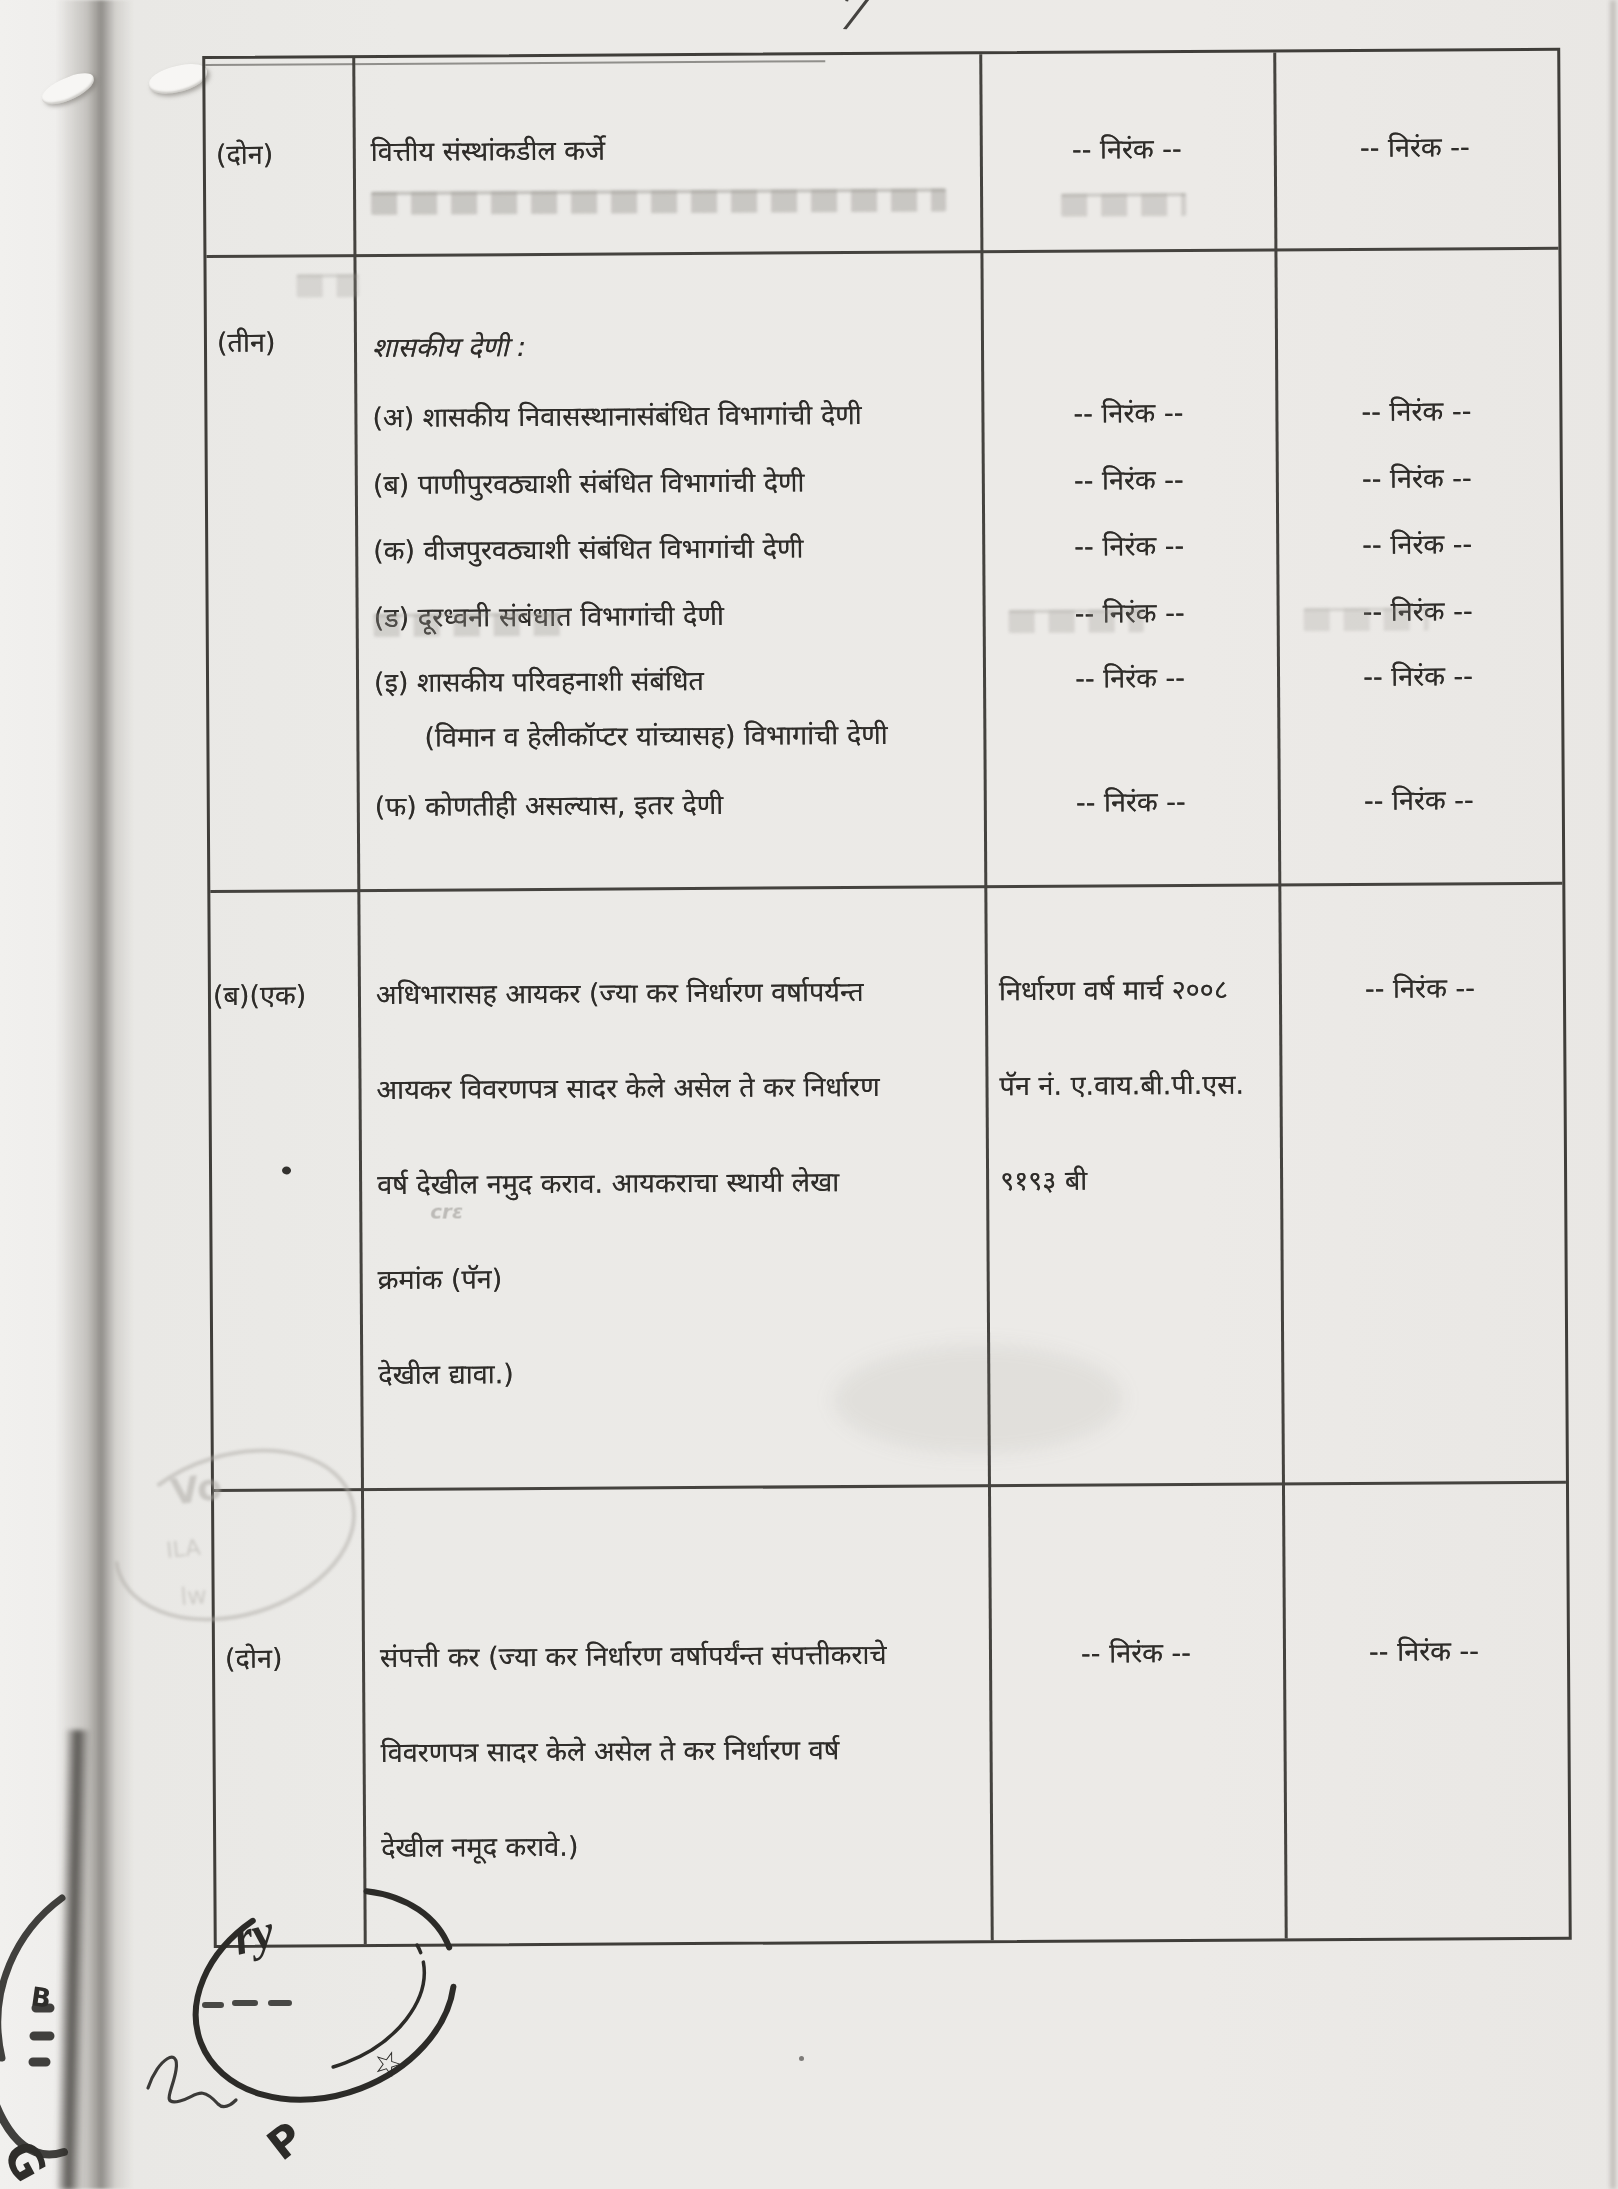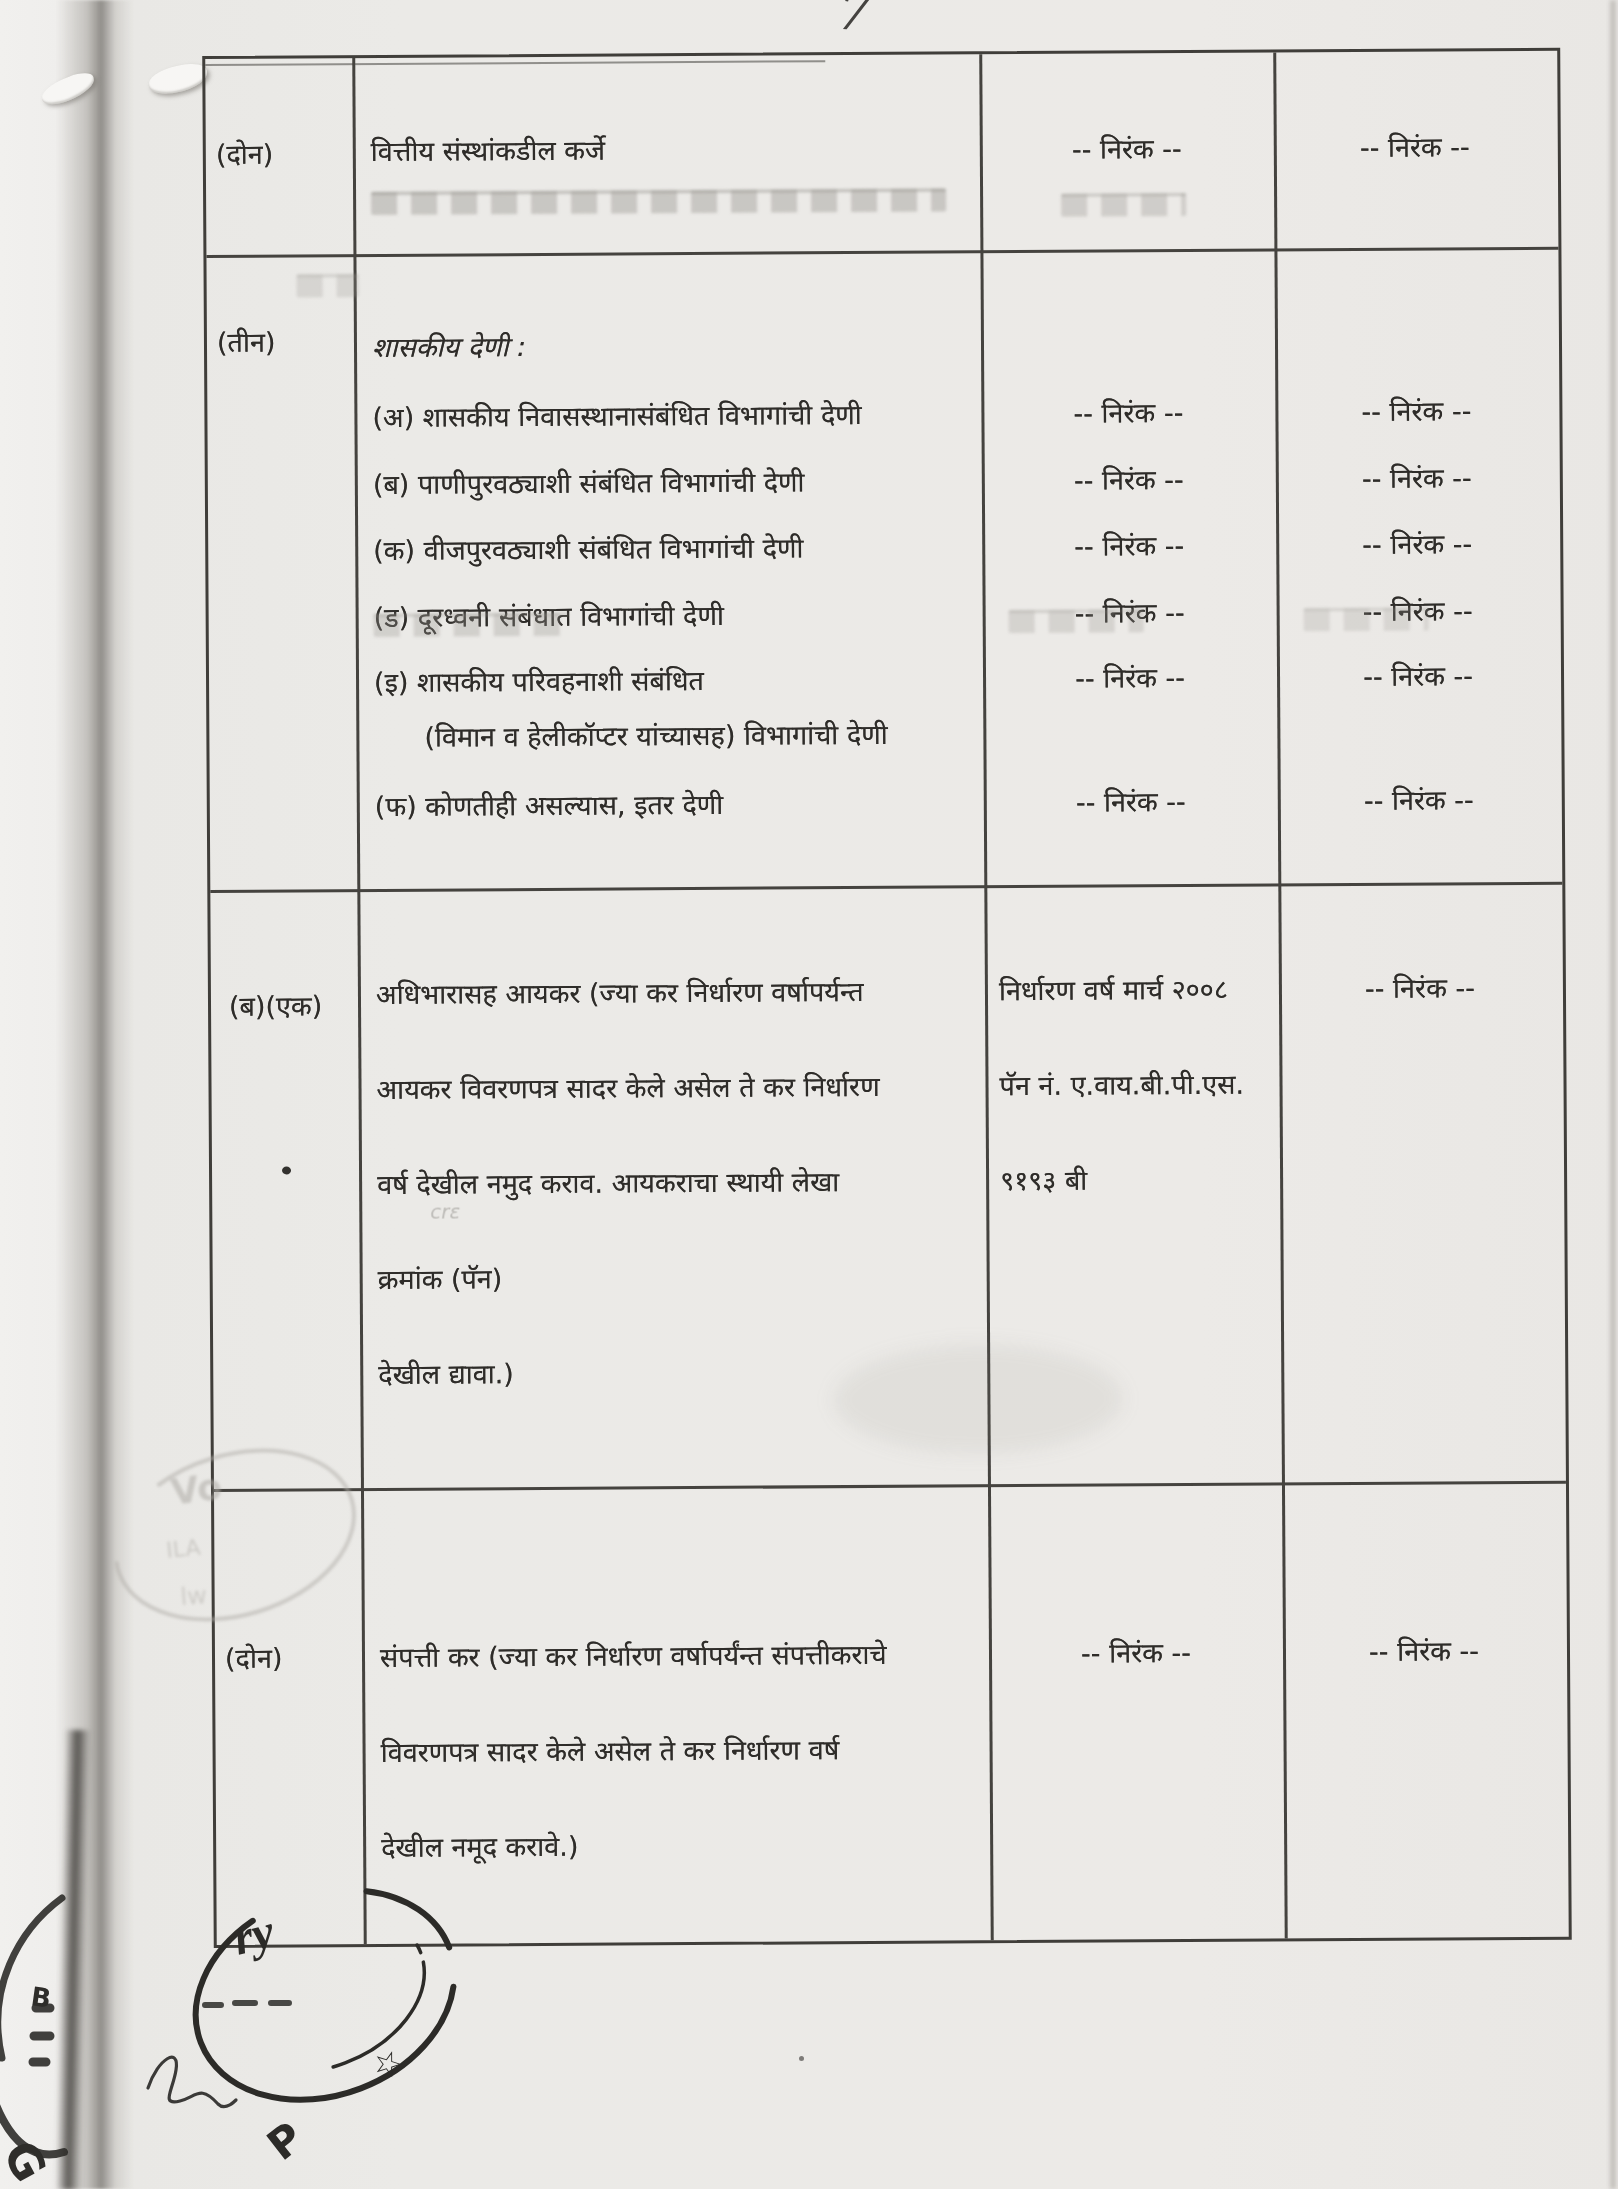--- a/index.html
+++ b/index.html
@@ -54,21 +54,21 @@
   .t{position:absolute;white-space:nowrap;text-shadow:0 0 .5px rgba(20,18,15,.6);}
   .desc{left:165px;}
   .val3{position:absolute;left:774px;width:294px;text-align:center;white-space:nowrap;text-shadow:0 0 .5px rgba(20,18,15,.6);}
   .val4{position:absolute;left:1068px;width:282px;text-align:center;white-space:nowrap;text-shadow:0 0 .5px rgba(20,18,15,.6);}
   .pitch95 .tline{height:95px;white-space:nowrap;text-shadow:0 0 .5px rgba(20,18,15,.6);}
   
   .ghost{position:absolute;height:20px;border-top:3px solid rgba(148,145,140,.5);
     background:repeating-linear-gradient(90deg,rgba(152,149,144,.42) 0 26px,rgba(152,149,144,0) 26px 40px);
     filter:blur(1.7px);border-radius:2px;}
   .smudge{position:absolute;background:rgba(130,127,122,.1);border-radius:50%;filter:blur(9px);}
-  .pencil{position:absolute;color:rgba(120,117,112,.4);font-size:20px;font-style:italic;filter:blur(.6px);}
+  .pencil{position:absolute;color:rgba(120,117,112,.4);font-size:20px;font-style:italic;filter:blur(.6px);font-weight:bold;}
   .dot{position:absolute;background:#33312e;border-radius:50%;}
   .stamp-svg{position:absolute;}
 </style>
 </head>
 <body>
 
 <div class="page">
 
   <div class="spine"></div>
   <div class="spine-bottom"></div>
@@ -113,21 +113,21 @@
 
     <div class="t desc" style="top:605px;">(इ) शासकीय परिवहनाशी संबंधित</div>
     <div class="val3" style="top:605px;">-- निरंक --</div>
     <div class="val4" style="top:605px;">-- निरंक --</div>
     <div class="t" style="left:215px;top:660px;">(विमान व हेलीकॉप्टर यांच्यासह) विभागांची देणी</div>
 
     <div class="t desc" style="top:729px;">(फ) कोणतीही असल्यास, इतर देणी</div>
     <div class="val3" style="top:729px;">-- निरंक --</div>
     <div class="val4" style="top:729px;">-- निरंक --</div>
 
-    <div class="cell-label t" style="top:917px;left:18px;width:144px;margin-top:11px;">(ब)(एक)</div>
+    <div class="cell-label t" style="top:917px;left:2px;width:144px;">(ब)(एक)</div>
     <div class="pitch95" style="position:absolute;left:165px;top:917px;">
         <div class="tline">अधिभारासह आयकर (ज्या कर निर्धारण वर्षापर्यन्त</div>
         <div class="tline">आयकर विवरणपत्र सादर केले असेल ते कर निर्धारण</div>
         <div class="tline">वर्ष देखील नमुद कराव. आयकराचा स्थायी लेखा</div>
         <div class="tline">क्रमांक (पॅन)</div>
         <div class="tline">देखील द्यावा.)</div>
       </div>
     <div class="pitch95" style="position:absolute;left:788px;top:917px;">
         <div class="tline">निर्धारण वर्ष मार्च २००८</div>
         <div class="tline">पॅन नं. ए.वाय.बी.पी.एस.</div>

